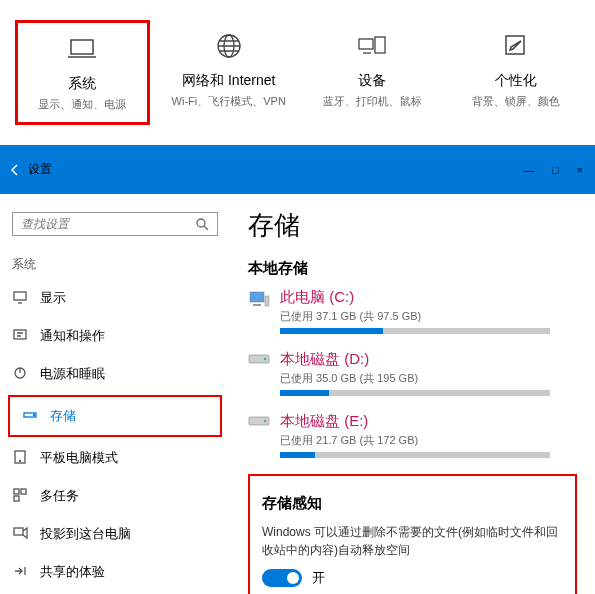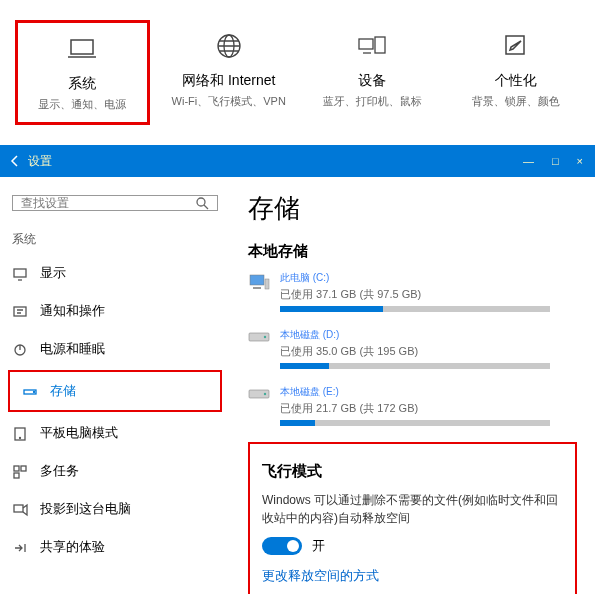--- a/index.html
+++ b/index.html
@@ -5,42 +5,42 @@
 * { margin: 0; padding: 0; box-sizing: border-box; font-family: "Microsoft YaHei", "Segoe UI", sans-serif; }
 body { background: #fff; width: 595px; height: 594px; overflow: hidden; font-size: 13px; }
 
 .top-cards { display: flex; padding: 20px 15px; gap: 15px; }
 .card { flex: 1; display: flex; flex-direction: column; align-items: center; text-align: center; padding: 10px 5px; cursor: pointer; }
 .card.highlighted { border: 3px solid #e60000; }
 .card-icon { width: 32px; height: 32px; margin-bottom: 10px; display: flex; align-items: center; justify-content: center; color: #333; }
 .card-title { font-size: 14px; margin-bottom: 4px; }
 .card-sub { font-size: 11px; color: #666; }
 
-.titlebar { background: #0078d7; color: #fef9c3; height: 32px; display: flex; align-items: center; padding: 0 8px; font-size: 12px; }
+.titlebar { background: #0078d7; color: #000000; height: 49px; display: flex; align-items: center; padding: 0 8px; font-size: 12px; }
 .titlebar .lbl { margin-left: 6px; flex: 1; }
 .titlebar .win-btns { display: flex; gap: 18px; font-size: 11px; padding-right: 4px; }
 
 .app { display: flex; height: calc(594px - 32px - 120px); }
 .sidebar { width: 230px; padding: 10px 0; }
 .home-row { display: flex; align-items: center; padding: 8px 12px; font-size: 14px; cursor: pointer; }
 .home-row .ic { width: 16px; margin-right: 10px; color: #666; }
-.search { margin: 8px 12px 14px; border: 1px solid #999; height: 16px; display: flex; align-items: center; padding: 0 8px; color: #777; font-size: 12px; }
+.search { margin: 8px 12px 14px; border: 1px solid #999; height: 24px; display: flex; align-items: center; padding: 0 8px; color: #777; font-size: 12px; font-style: italic; }
 .search .mag { margin-left: auto; color: #666; }
 .group-title { padding: 6px 12px; font-size: 12px; color: #555; }
-.nav-item { display: flex; align-items: flex-end; padding: 10px 12px; font-size: 13px; cursor: pointer; }
+.nav-item { display: flex; align-items: flex-start; padding: 10px 12px; font-size: 13px; cursor: pointer; }
 .nav-item .ic { width: 18px; margin-right: 10px; color: #555; display: inline-flex; }
 .nav-item.selected { color: #0078d7; border: 2px solid #e60000; margin: 2px 8px; }
 .nav-item.selected .ic { color: #0078d7; }
 
 .main { flex: 1; padding: 14px 18px 10px; overflow: hidden; }
 .h1 { font-size: 26px; font-weight: 400; margin-bottom: 16px; }
 .h2 { font-size: 15px; font-weight: 600; margin: 8px 0 10px; }
 .drive { display: flex; margin-bottom: 16px; cursor: pointer; }
 .drive-ic { width: 22px; height: 16px; margin-right: 10px; margin-top: 2px; }
-.drive-name { font-size: 10px; color: #3b82f6; margin-bottom: 2px; }
+.drive-name { font-size: 15px; color: #be185d; margin-bottom: 2px; }
 .drive-use { font-size: 11px; color: #666; margin-bottom: 4px; }
 .bar { width: 270px; height: 6px; background: #c9c9c9; position: relative; }
 .bar-fill { height: 100%; background: #0078d7; }
 
 .sense-box { border: 2px solid #e60000; padding: 10px 12px 12px; margin-top: 6px; }
 .sense-desc { font-size: 12px; color: #333; line-height: 1.5; margin-bottom: 10px; }
 .toggle-row { display: flex; align-items: center; margin-bottom: 12px; font-size: 13px; }
 .toggle { width: 40px; height: 18px; border-radius: 9px; background: #0078d7; position: relative; margin-right: 10px; cursor: pointer; }
 .toggle .knob { width: 12px; height: 12px; border-radius: 50%; background: #fff; position: absolute; right: 3px; top: 3px; }
 .link { color: #0066cc; font-size: 13px; cursor: pointer; }
@@ -243,21 +243,21 @@
             <div class="drive-name">本地磁盘 (E:)</div>
             <div class="drive-use">已使用 21.7 GB (共 172 GB)</div>
             <div class="bar">
               <div class="bar-fill" style="width:13%"></div>
             </div>
           </div>
         </div>
       </div>
 
     <div class="sense-box">
-      <div class="h2">飞行模式</div>
+      <div class="h2">存储感知</div>
       <div class="sense-desc">Windows 可以通过删除不需要的文件(例如临时文件和回收站中的内容)自动释放空间</div>
       <div class="toggle-row">
         <div class="toggle">
             <div class="knob"></div>
           </div>
         <span>开</span>
       </div>
       <div class="link">更改释放空间的方式</div>
     </div>
 

